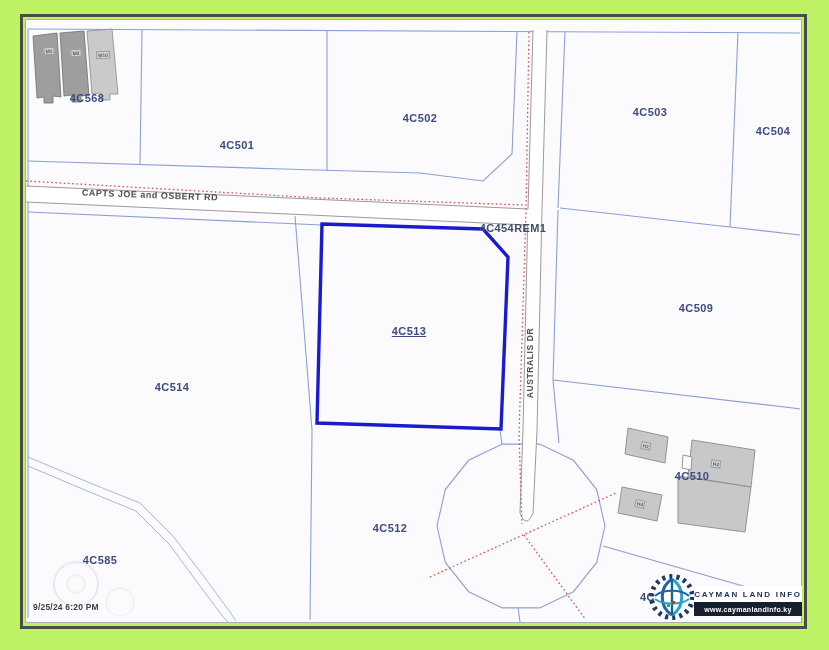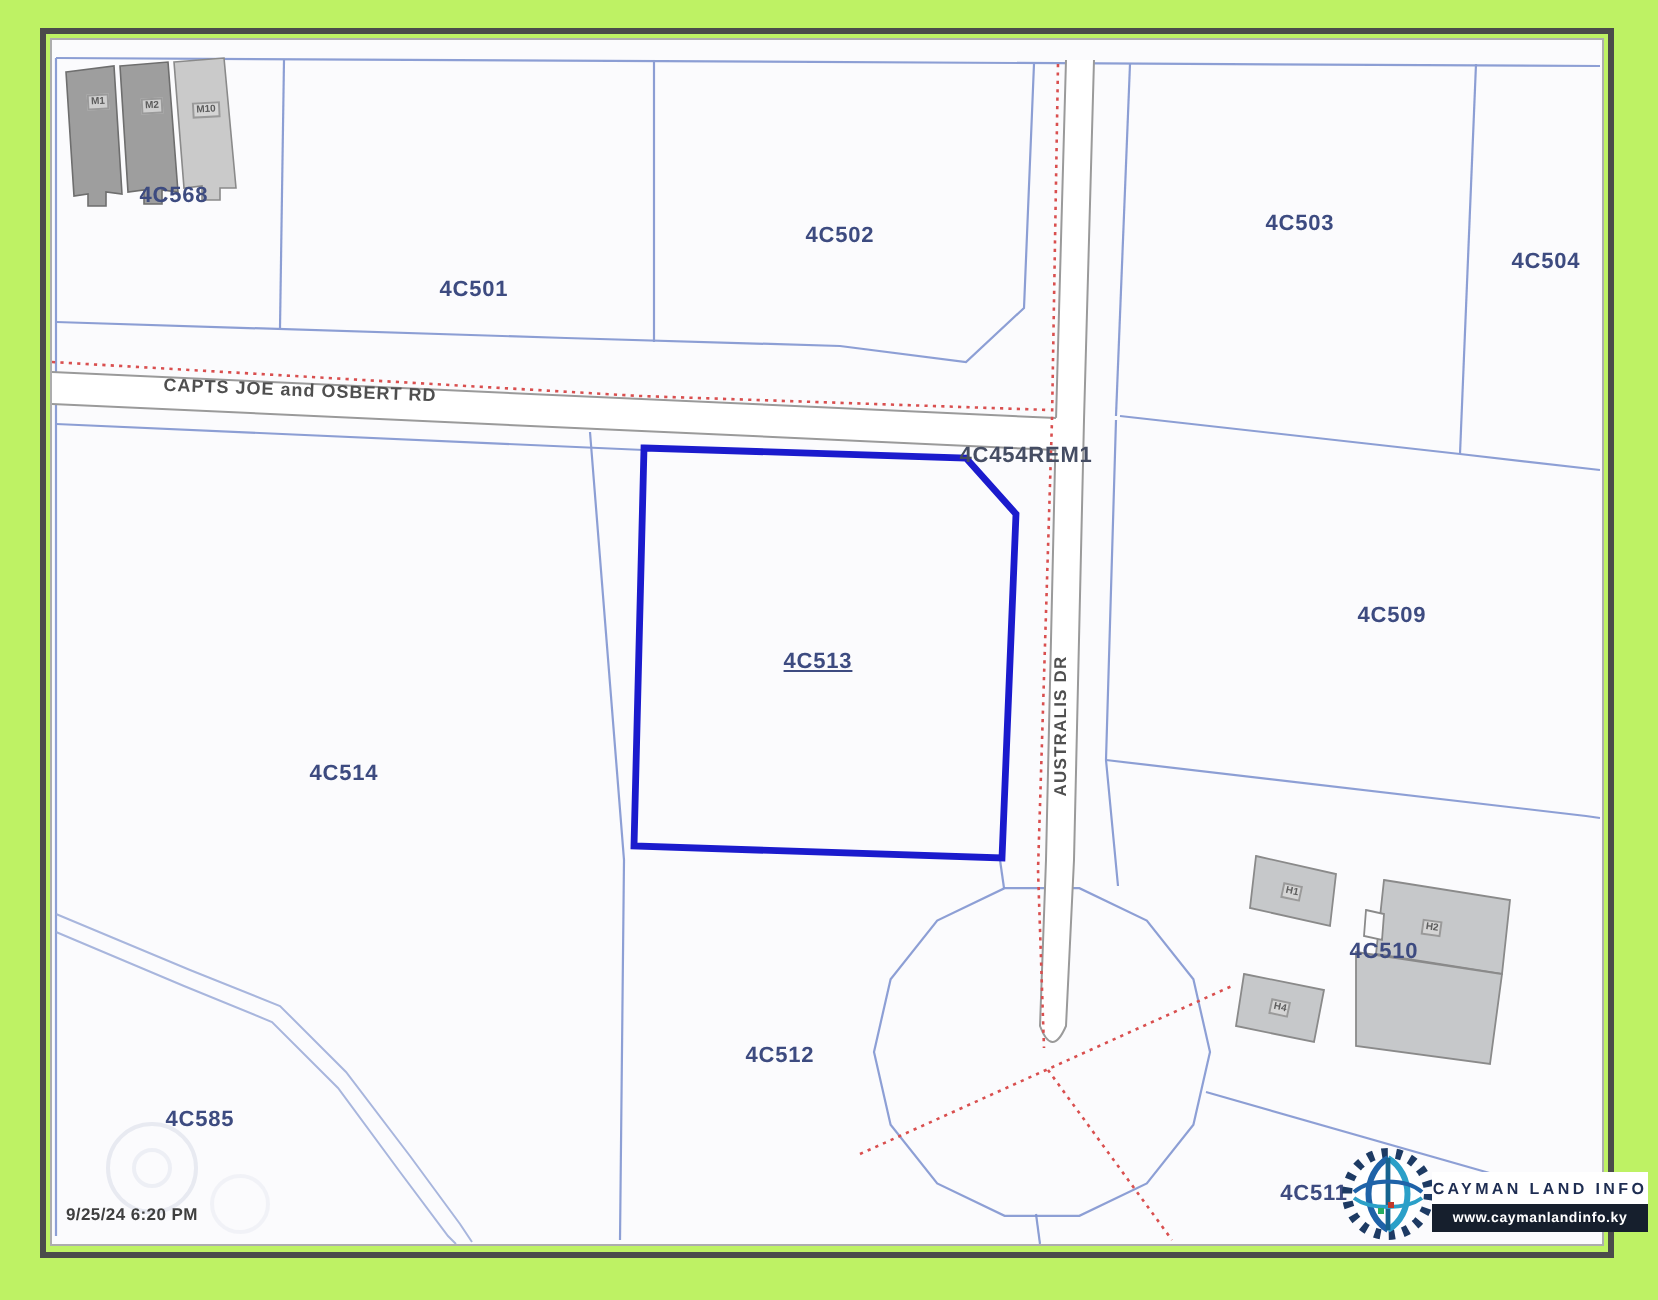--- a/index.html
+++ b/index.html
@@ -10,21 +10,21 @@
   .parcel-label{position:absolute;transform:translate(-50%,-50%);font-size:11px;font-weight:bold;
     color:#3d4b80;letter-spacing:.4px;white-space:nowrap;}
   .parcel-label.dark{color:#454d63;}
   .road-label{position:absolute;transform:translate(-50%,-50%);font-size:9px;font-weight:600;
     color:#4f4f4f;letter-spacing:.5px;white-space:nowrap;}
   .road-label.small{font-size:8.5px;letter-spacing:.6px;}
   .building-label{position:absolute;transform:translate(-50%,-50%);font-size:5px;font-weight:600;
     color:#5c5c5c;background:rgba(215,215,215,.85);border:.5px solid #9a9a9a;
     padding:0 1px;line-height:6px;white-space:nowrap;}
   .timestamp{position:absolute;left:33px;top:602px;font-size:8.5px;color:#3f3f3f;letter-spacing:.2px;font-weight:bold;}
-  .logo{position:absolute;left:668px;top:574px;width:158px;height:47px;}
+  .logo{position:absolute;left:646px;top:574px;width:158px;height:47px;}
   .logo .globe{position:absolute;left:0;top:-2px;}
   .logo .bars{position:absolute;left:48px;top:12px;width:108px;}
   .logo .title-bar{background:#ffffff;height:16px;display:flex;align-items:center;justify-content:center;
     font-size:8px;font-weight:bold;color:#1e2d52;letter-spacing:1.7px;white-space:nowrap;}
   .logo .url-bar{background:#161f2d;height:14px;display:flex;align-items:center;justify-content:center;
     font-size:7px;font-weight:bold;color:#ffffff;letter-spacing:.3px;white-space:nowrap;}
 </style>
 </head>
 <body>
 

